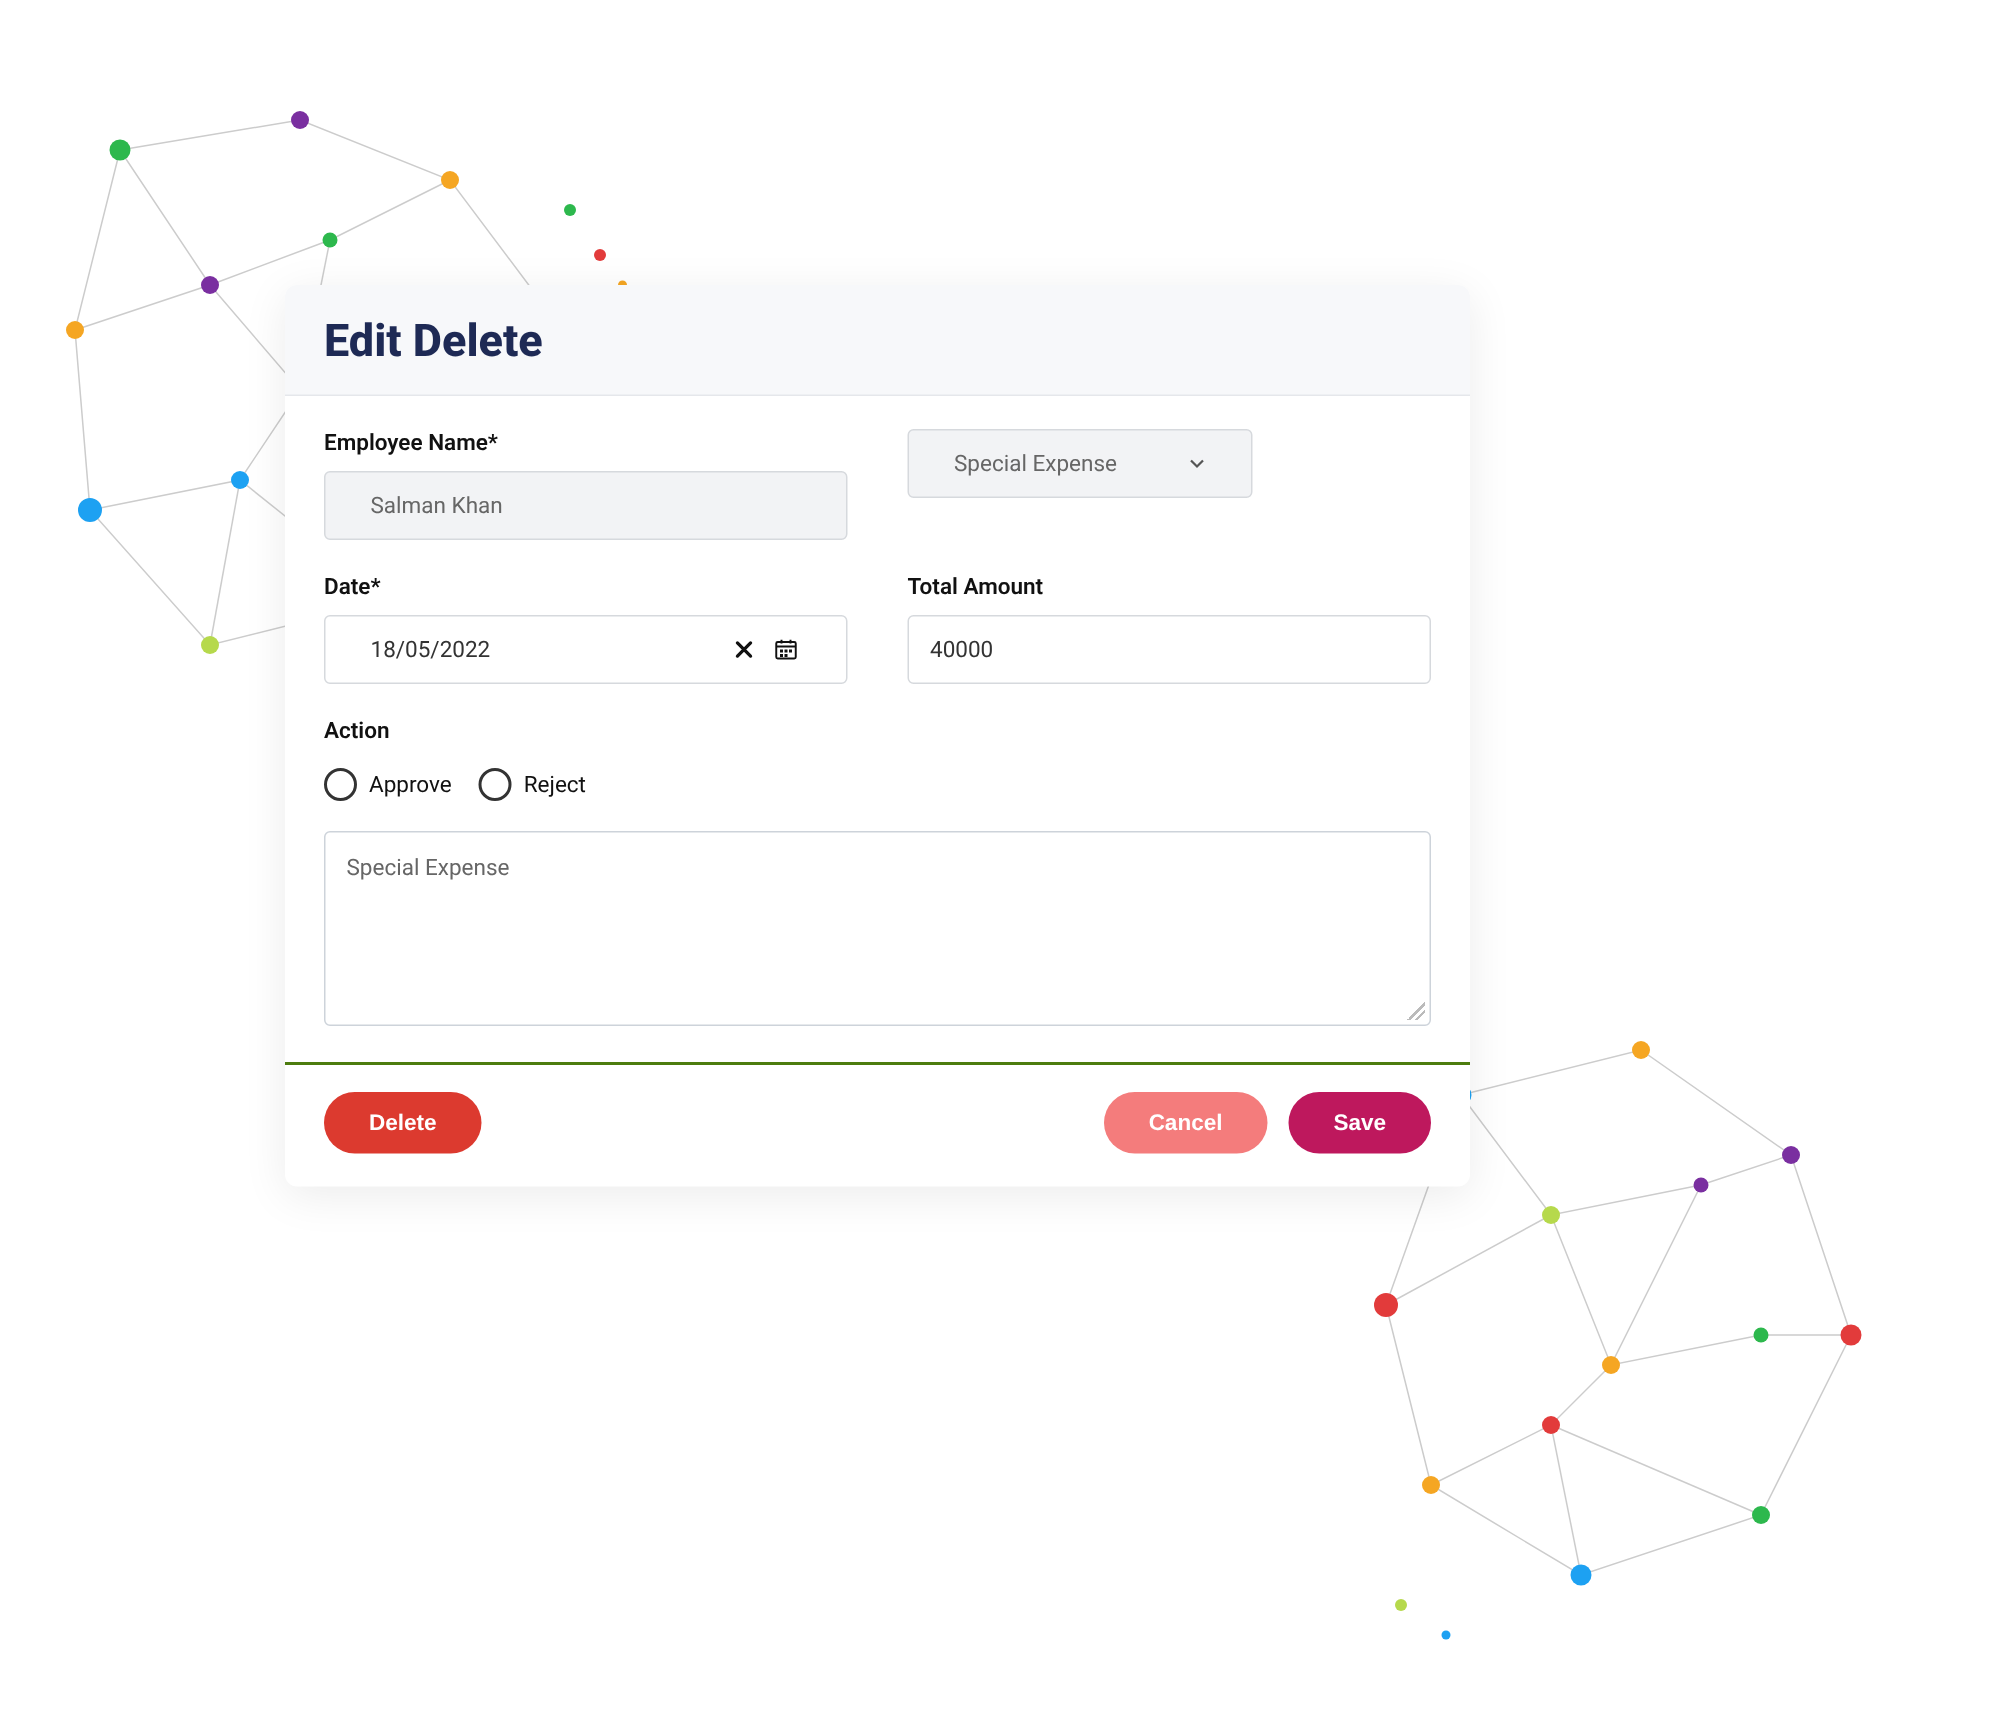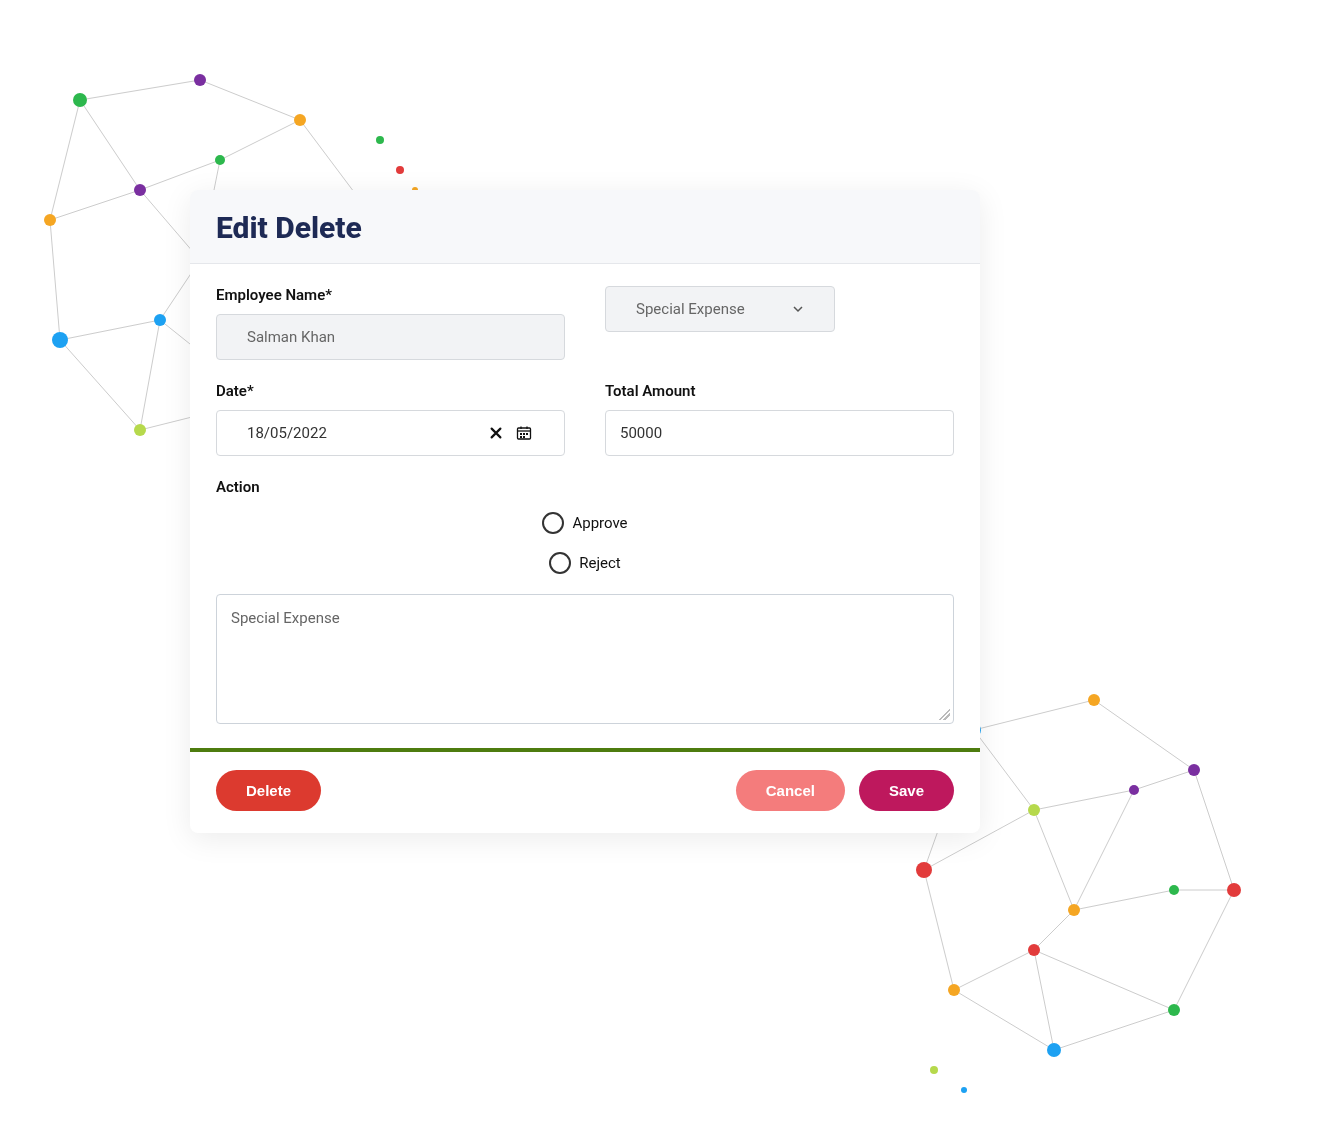--- a/index.html
+++ b/index.html
@@ -116,21 +116,20 @@
       background: #fff;
       display: flex;
       align-items: center;
     }
     .radio-row {
       display: flex;
       align-items: center;
       gap: 18px;
       margin-top: 6px;
       margin-bottom: 20px;
-      flex-direction: column;
     }
     .radio-item {
       display: flex;
       align-items: center;
       gap: 8px;
       cursor: pointer;
     }
     .radio-circle {
       width: 22px;
       height: 22px;
@@ -153,21 +152,21 @@
     }
     .textarea-resize {
       position: absolute;
       right: 3px;
       bottom: 3px;
       width: 12px;
       height: 12px;
       background: linear-gradient(135deg, transparent 0%, transparent 50%, #bbb 50%, #bbb 60%, transparent 60%, transparent 70%, #bbb 70%, #bbb 80%, transparent 80%);
     }
     .modal-footer {
-      border-top: 4px solid #4d7c0f;
+      border-top: 2px solid #4d7c0f;
       padding: 18px 26px 22px;
       display: flex;
       align-items: flex-start;
       gap: 44px;
     }
     .btn {
       border: none;
       border-radius: 26px;
       padding: 12px 30px;
       font-size: 15px;
@@ -291,21 +290,21 @@
                 <rect x="10" y="8" width="2" height="2" fill="#111"></rect>
               <rect x="4" y="11" width="2" height="2" fill="#111"></rect>
                 <rect x="7" y="11" width="2" height="2" fill="#111"></rect>
             </svg>
           </span>
         </div>
       </div>
       <div class="form-group">
         <label class="form-label">Total Amount</label>
         <div class="amount-input">
-          <span>50000</span>
+          <span>40000</span>
         </div>
       </div>
     </div>
 
     <div class="form-group" style="margin-bottom:0;">
       <label class="form-label">Action</label>
       <div class="radio-row">
         <div class="radio-item">
           <span class="radio-circle"></span>
           <span class="radio-label">Approve</span>

